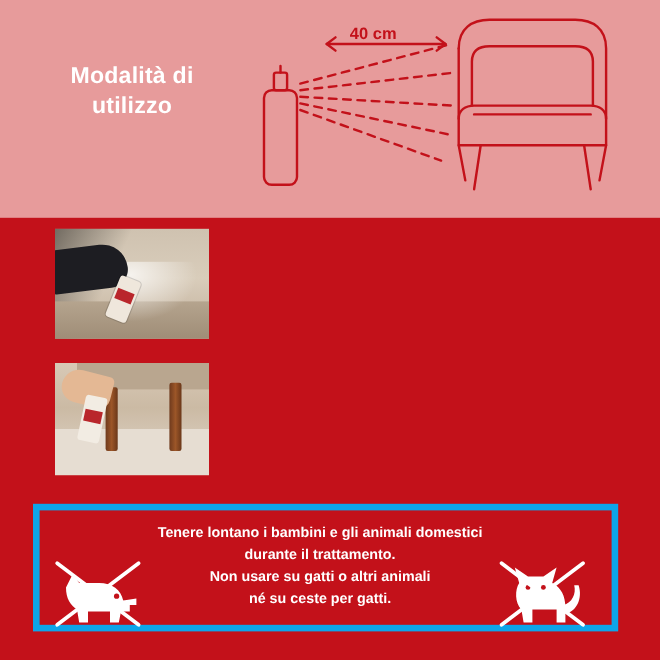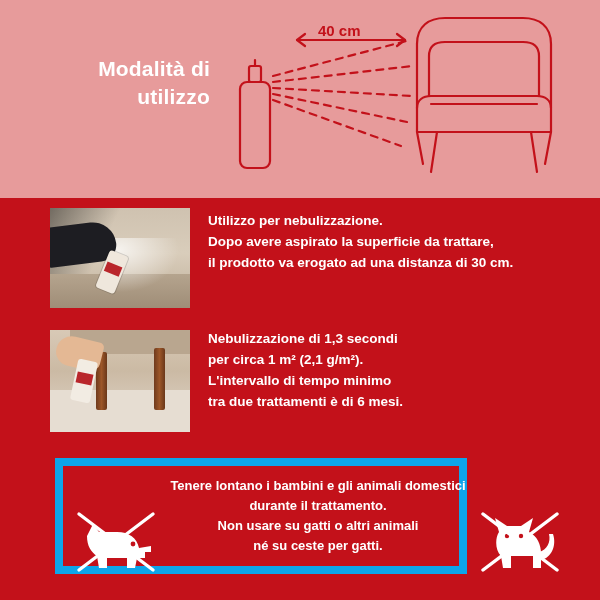--- a/index.html
+++ b/index.html
@@ -28,21 +28,21 @@
     width: 600px;
     height: 198px;
     background: #e79b9b;
     overflow: hidden;
   }
   .top-title {
     position: absolute;
     left: 30px;
     top: 55px;
     width: 180px;
-    text-align: right;
+    text-align: center;
     color: #ffffff;
     font-size: 21px;
     line-height: 28px;
     font-weight: bold;
     letter-spacing: 0.2px;
   }
   .illus {
     position: absolute;
     left: 205px;
     top: 4px;
@@ -188,25 +188,25 @@
     font-weight: bold;
     line-height: 21px;
     white-space: pre-line;
   }
   .text-1 { left: 208px; top: 210px; width: 380px; }
   .text-2 { left: 208px; top: 328px; width: 380px; }
 
   
   .warn-box {
     position: absolute;
-    left: 55px;
+    left: 30px;
     top: 458px;
-    width: 412px;
+    width: 532px;
     height: 116px;
-    border: 8px solid #0ea5e9;
+    border: 6px solid #0ea5e9;
     box-sizing: border-box;
   }
   .warn-text {
     position: absolute;
     left: 96px;
     top: 10px;
     width: 318px;
     text-align: center;
     color: #ffffff;
     font-size: 13px;
@@ -271,36 +271,29 @@
       </g>
     </svg>
   </div>
 
   <div class="photo photo-1">
     <div class="sofa-line"></div>
     <div class="mist"></div>
     <div class="hand"></div>
     <div class="can"></div>
   </div>
-  <div class="body-text text-1">Utilizzo per nebulizzazione.
-Dopo avere aspirato la superficie da trattare,
-il prodotto va erogato ad una distanza di 30 cm.</div>
 
   <div class="photo photo-2">
     <div class="chair-top"></div>
     <div class="rug"></div>
     <div class="leg leg-a"></div>
     <div class="leg leg-b"></div>
     <div class="hand2"></div>
     <div class="can2"></div>
   </div>
-  <div class="body-text text-2">Nebulizzazione di 1,3 secondi
-per circa 1 m² (2,1 g/m²).
-L'intervallo di tempo minimo
-tra due trattamenti è di 6 mesi.</div>
 
   <div class="warn-box">
     <div class="warn-text">Tenere lontano i bambini e gli animali domestici
 durante il trattamento.
 Non usare su gatti o altri animali
 né su ceste per gatti.</div>
 
     <svg class="ban ban-dog" viewBox="0 0 86 70">
       <g fill="#ffffff">
         <path d="M14,30 L20,18 L26,26 L44,26 C56,26 64,32 66,42 L72,44 L72,52 L64,52 L62,62 L54,62 L54,52 L34,52 L34,62 L26,62 L24,50 C18,46 14,40 14,30 Z"></path>

